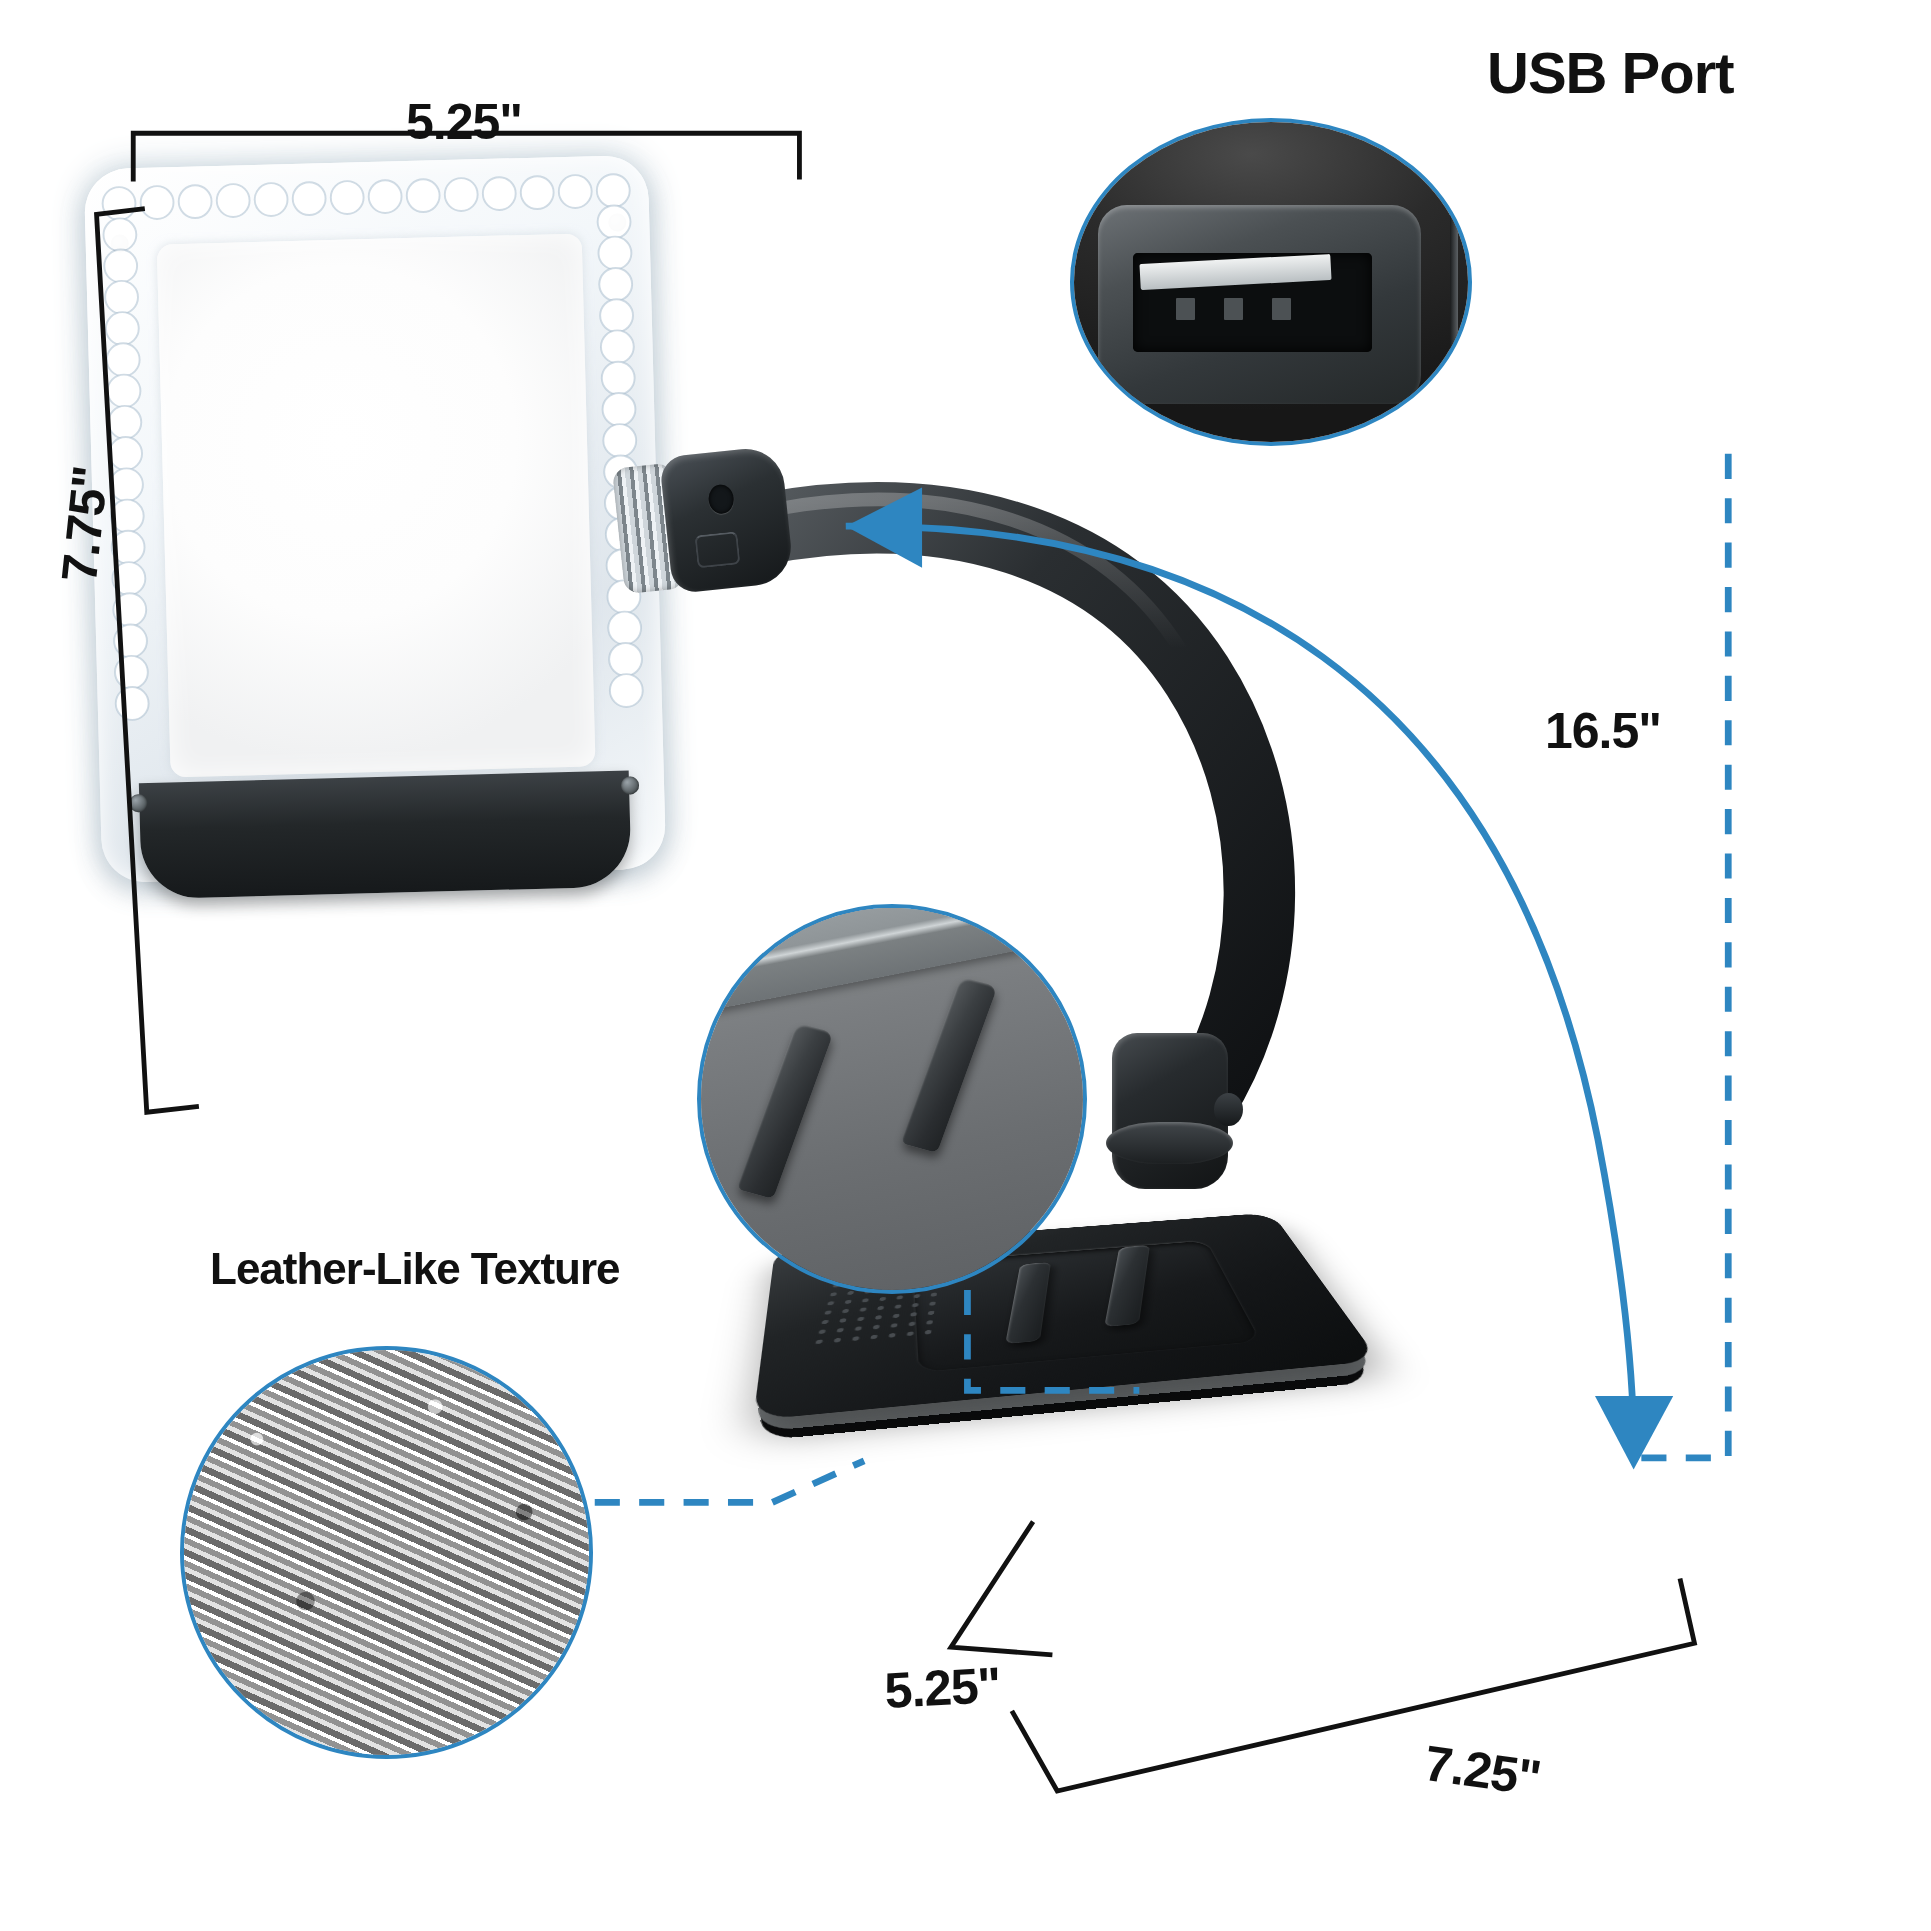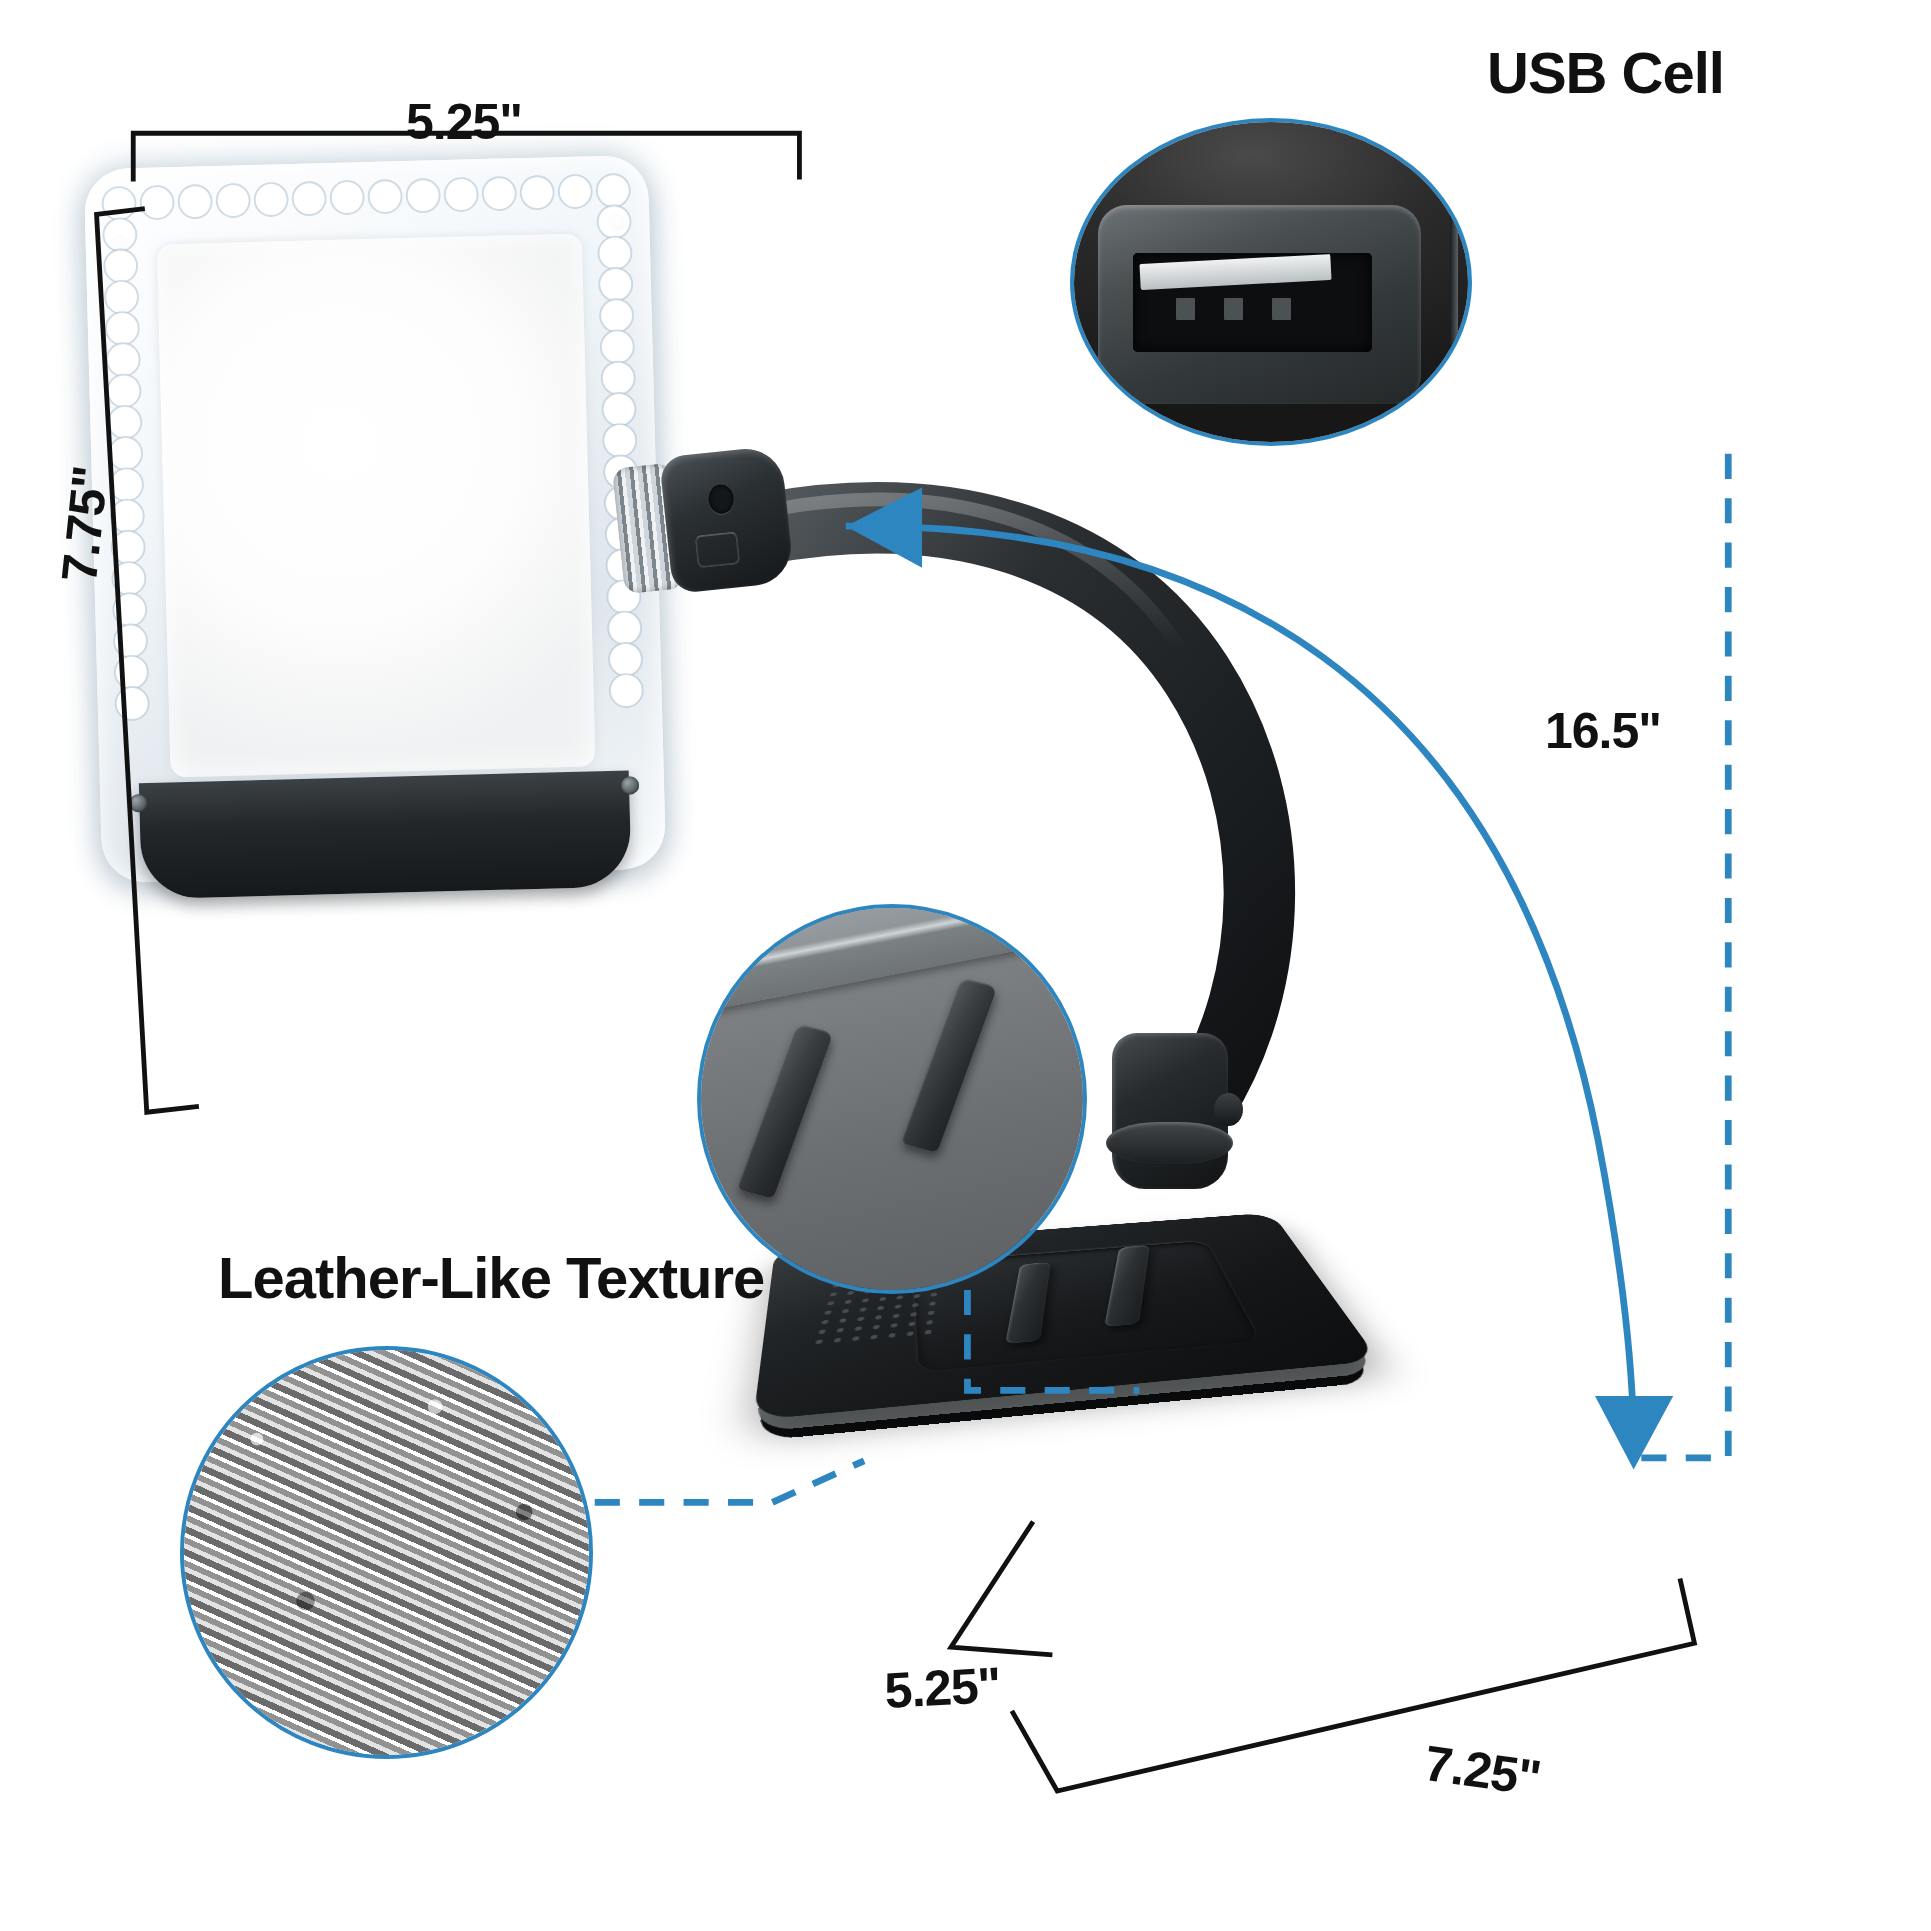--- a/index.html
+++ b/index.html
@@ -6,21 +6,21 @@
   body{width:1931px;height:1931px;position:relative;overflow:hidden;
        font-family:"Liberation Sans","DejaVu Sans",sans-serif;color:#111;}
 
   .stage{position:absolute;inset:0;}
 
   
   .feat-label{position:absolute;font-weight:bold;color:#111;
               letter-spacing:-1px;white-space:nowrap;}
   #usb-label{left:1487px;top:39px;font-size:58px;}
   #phone-label{left:883px;top:799px;font-size:58px;}
-  #leather-label{left:218px;top:1244px;font-size:58px;}
+  #leather-label{left:210px;top:1244px;font-size:44px;}
 
   .dim-label{position:absolute;font-weight:bold;color:#111;
              white-space:nowrap;letter-spacing:-1px;}
   #dim-top{left:406px;top:93px;font-size:50px;}
   #dim-left{left:50px;top:579px;font-size:50px;
             transform:rotate(-84deg);transform-origin:left top;}
   #dim-arc{left:1545px;top:702px;font-size:50px;}
   #dim-base-depth{left:883px;top:1662px;font-size:50px;
             transform:rotate(-3deg);transform-origin:left top;}
   #dim-base-width{left:1429px;top:1734px;font-size:50px;
@@ -327,21 +327,21 @@
 
       <path d="M 150 216 L 100 222 L 152 1152 L 206 1146"></path>
 
       <path d="M 1070 1576 L 985 1706 L 1090 1714"></path>
       <path d="M 985 1706 L 985 1706"></path>
 
       <path d="M 1048 1772 L 1095 1855 L 1755 1702 L 1740 1635"></path>
     </g>
   </svg>
 
-  <div class="feat-label" id="usb-label">USB Cell</div>
+  <div class="feat-label" id="usb-label">USB Port</div>
   <div class="feat-label" id="leather-label">Leather-Like Texture</div>
 
   <div class="dim-label" id="dim-top">5.25"</div>
   <div class="dim-label" id="dim-left">7.75"</div>
   <div class="dim-label" id="dim-arc">16.5"</div>
   <div class="dim-label" id="dim-base-depth">5.25"</div>
   <div class="dim-label" id="dim-base-width">7.25"</div>
 
 </div>
 

